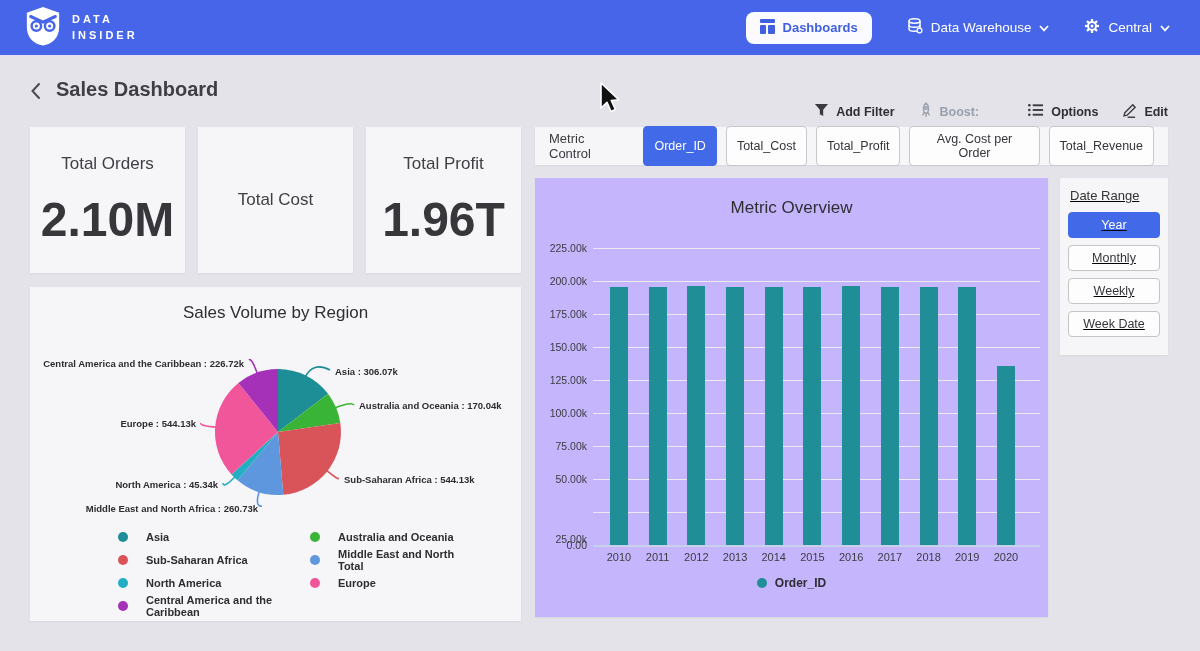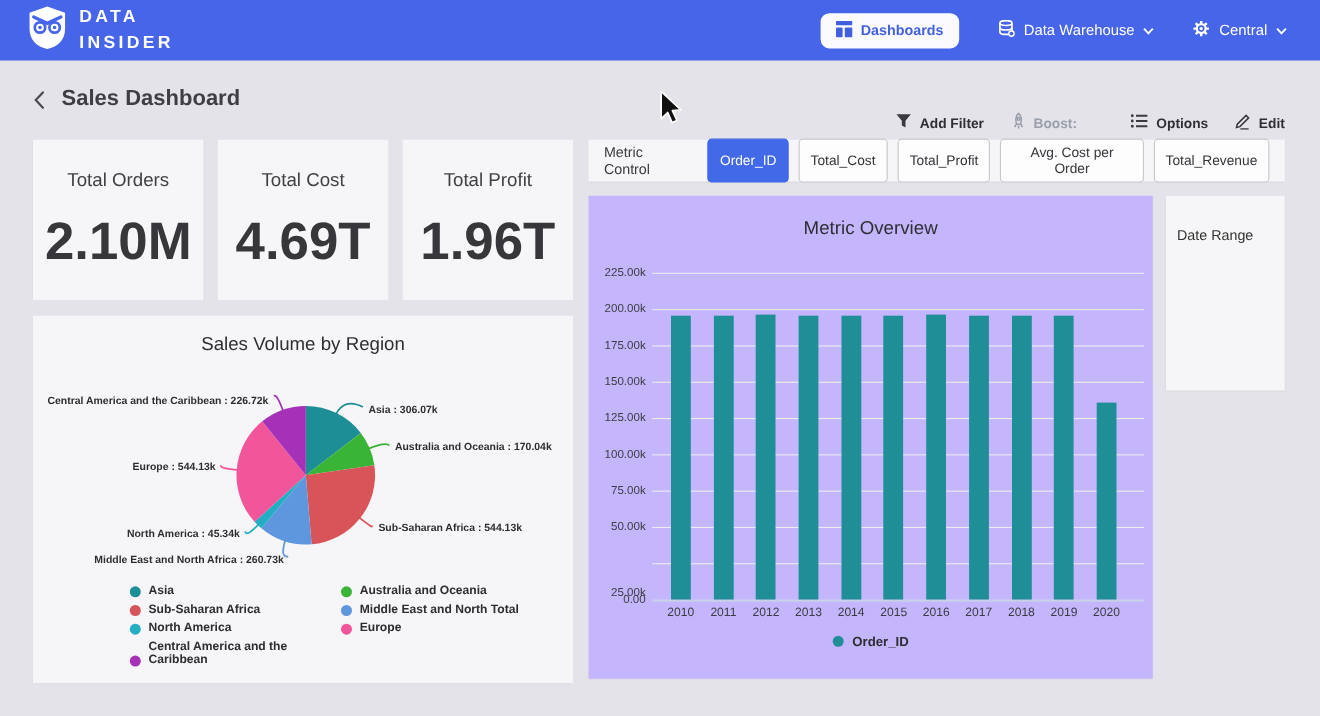--- a/index.html
+++ b/index.html
@@ -7,21 +7,21 @@
     width:1200px;height:651px;position:relative;overflow:hidden;
     background:#e4e3e9;font-family:"Liberation Sans",sans-serif;
   }
   button{font-family:inherit;cursor:pointer;}
 
   
   .navbar{position:absolute;top:0;left:0;right:0;height:55px;background:#4765e8;
     display:flex;align-items:center;justify-content:space-between;
     padding:0 30px 0 24px;box-sizing:border-box;}
   .brand{display:flex;align-items:center;gap:10px;}
-  .brand-text{color:#fff;font-size:16px;font-weight:bold;letter-spacing:3px;line-height:1.45;}
+  .brand-text{color:#fff;font-size:11px;font-weight:bold;letter-spacing:3px;line-height:1.45;}
   .nav-right{display:flex;align-items:center;gap:35px;}
   .pill-btn{background:#fbfbff;color:#4160e0;border:none;border-radius:8px;
     padding:7px 14px;font-size:13px;font-weight:bold;display:flex;align-items:center;gap:8px;}
   .nav-item{color:#fff;font-size:13.5px;display:flex;gap:8px;align-items:center;cursor:pointer;}
 
   
   .back-btn{position:absolute;left:28px;top:80px;background:none;border:none;padding:2px;}
   .page-title{position:absolute;left:56px;top:78px;font-size:20px;font-weight:bold;color:#3e3e44;margin:0;}
   .header-actions{position:absolute;right:32px;top:82px;display:flex;gap:24px;align-items:center;
     font-size:12.5px;font-weight:bold;color:#2e2e33;}
@@ -47,36 +47,36 @@
 
   
   .card-title{position:absolute;left:0;right:0;text-align:center;font-size:17px;color:#2e2e33;}
   .pie-card{position:absolute;left:30px;top:287px;width:491px;height:334px;background:#f6f5f7;
     box-shadow:0 1px 2px rgba(0,0,0,0.05);}
   .chart-card{position:absolute;left:535px;top:178px;width:513px;height:439px;background:#c4b5fd;
     box-shadow:0 1px 2px rgba(0,0,0,0.05);}
   #pie-svg{position:absolute;top:0;left:0;}
   .pie-callout{font-size:9.5px;font-weight:bold;fill:#2d2d31;}
   .pie-legend{position:absolute;left:64px;top:244px;display:grid;grid-template-columns:192px 192px;row-gap:5px;}
-  .legend-item{display:flex;align-items:flex-end;gap:7px;font-size:11px;font-weight:bold;color:#2d2d32;padding-left:24px;}
+  .legend-item{display:flex;align-items:center;gap:18px;font-size:11px;font-weight:bold;color:#2d2d32;padding-left:24px;}
   .dot{width:10px;height:10px;border-radius:50%;flex:0 0 auto;}
 
   
   .bar-plot{position:absolute;inset:0;}
   .gridline{position:absolute;left:58px;right:8px;height:1px;background:#ebebee;}
   .gridline.zero{background:#c9d1ea;height:2px;}
   .tick-label{position:absolute;width:50px;left:2px;text-align:right;font-size:10.5px;color:#3c3c41;}
   .bar{position:absolute;width:18px;}
   .x-label{position:absolute;width:40px;text-align:center;font-size:11px;color:#3c3c41;top:373px;}
   .bar-legend{position:absolute;top:398px;left:0;right:0;display:flex;justify-content:center;
     align-items:center;gap:8px;font-size:12px;font-weight:bold;color:#2d2d32;}
 
   
   .date-panel{position:absolute;left:1060px;top:178px;width:108px;height:177px;background:#f6f5f7;
-    box-shadow:0 1px 2px rgba(0,0,0,0.05);padding:26px 8px;box-sizing:border-box;}
+    box-shadow:0 1px 2px rgba(0,0,0,0.05);padding:8px 8px;box-sizing:border-box;text-decoration:underline;}
   .date-label{font-size:13px;color:#333;margin:2px 0 9px 2px;}
   .date-btn{display:block;width:100%;margin-bottom:7px;padding:5px 0;text-align:center;
     font-size:12.5px;border-radius:4px;border:1px solid #c4c4c9;background:#fdfdfe;color:#35353a;}
   .date-btn.selected{background:#4169e8;color:#fff;border-color:#4169e8;}
 
   .cursor{position:absolute;left:598px;top:82px;z-index:99;pointer-events:none;}
 </style>
 </head>
 <body>
 
@@ -206,21 +206,20 @@
   </div>
 </div>
 
 <div class="kpi-row">
     <div class="kpi-card">
       <div class="kpi-label">Total Orders</div>
       <div class="kpi-value">2.10M</div>
     </div>
     <div class="kpi-card">
       <div class="kpi-label">Total Cost</div>
-      <div class="kpi-value">4.69T</div>
     </div>
     <div class="kpi-card">
       <div class="kpi-label">Total Profit</div>
       <div class="kpi-value">1.96T</div>
     </div>
   </div>
 
 <div class="metric-bar">
   <span class="metric-label">Metric Control</span>
   <span style="display:flex;gap:9px;">
@@ -336,19 +335,25 @@
       <div class="x-label" style="left: 450.95px;">2020</div>
     </div>
   <div class="bar-legend">
     <span class="dot" style="background:#1f8e96;"></span>
     <span>Order_ID</span>
   </div>
 </div>
 
 <div class="date-panel">
   <div class="date-label">Date Range</div>
+  <div>
+      <button class="date-btn selected">Year</button>
+      <button class="date-btn">Monthly</button>
+      <button class="date-btn">Weekly</button>
+      <button class="date-btn">Week Date</button>
+    </div>
 </div>
 
 <span class="cursor">
   <svg width="24" height="32" viewBox="0 0 24 32">
     <path d="M3 1 L3 26 L9 20.3 L13 29.5 L17.4 27.5 L13.3 18.5 L21 17.8 Z" fill="#111111" stroke="#ffffff" stroke-width="1.6" stroke-linejoin="round"></path>
   </svg>
 </span>
 
 </body></html>

